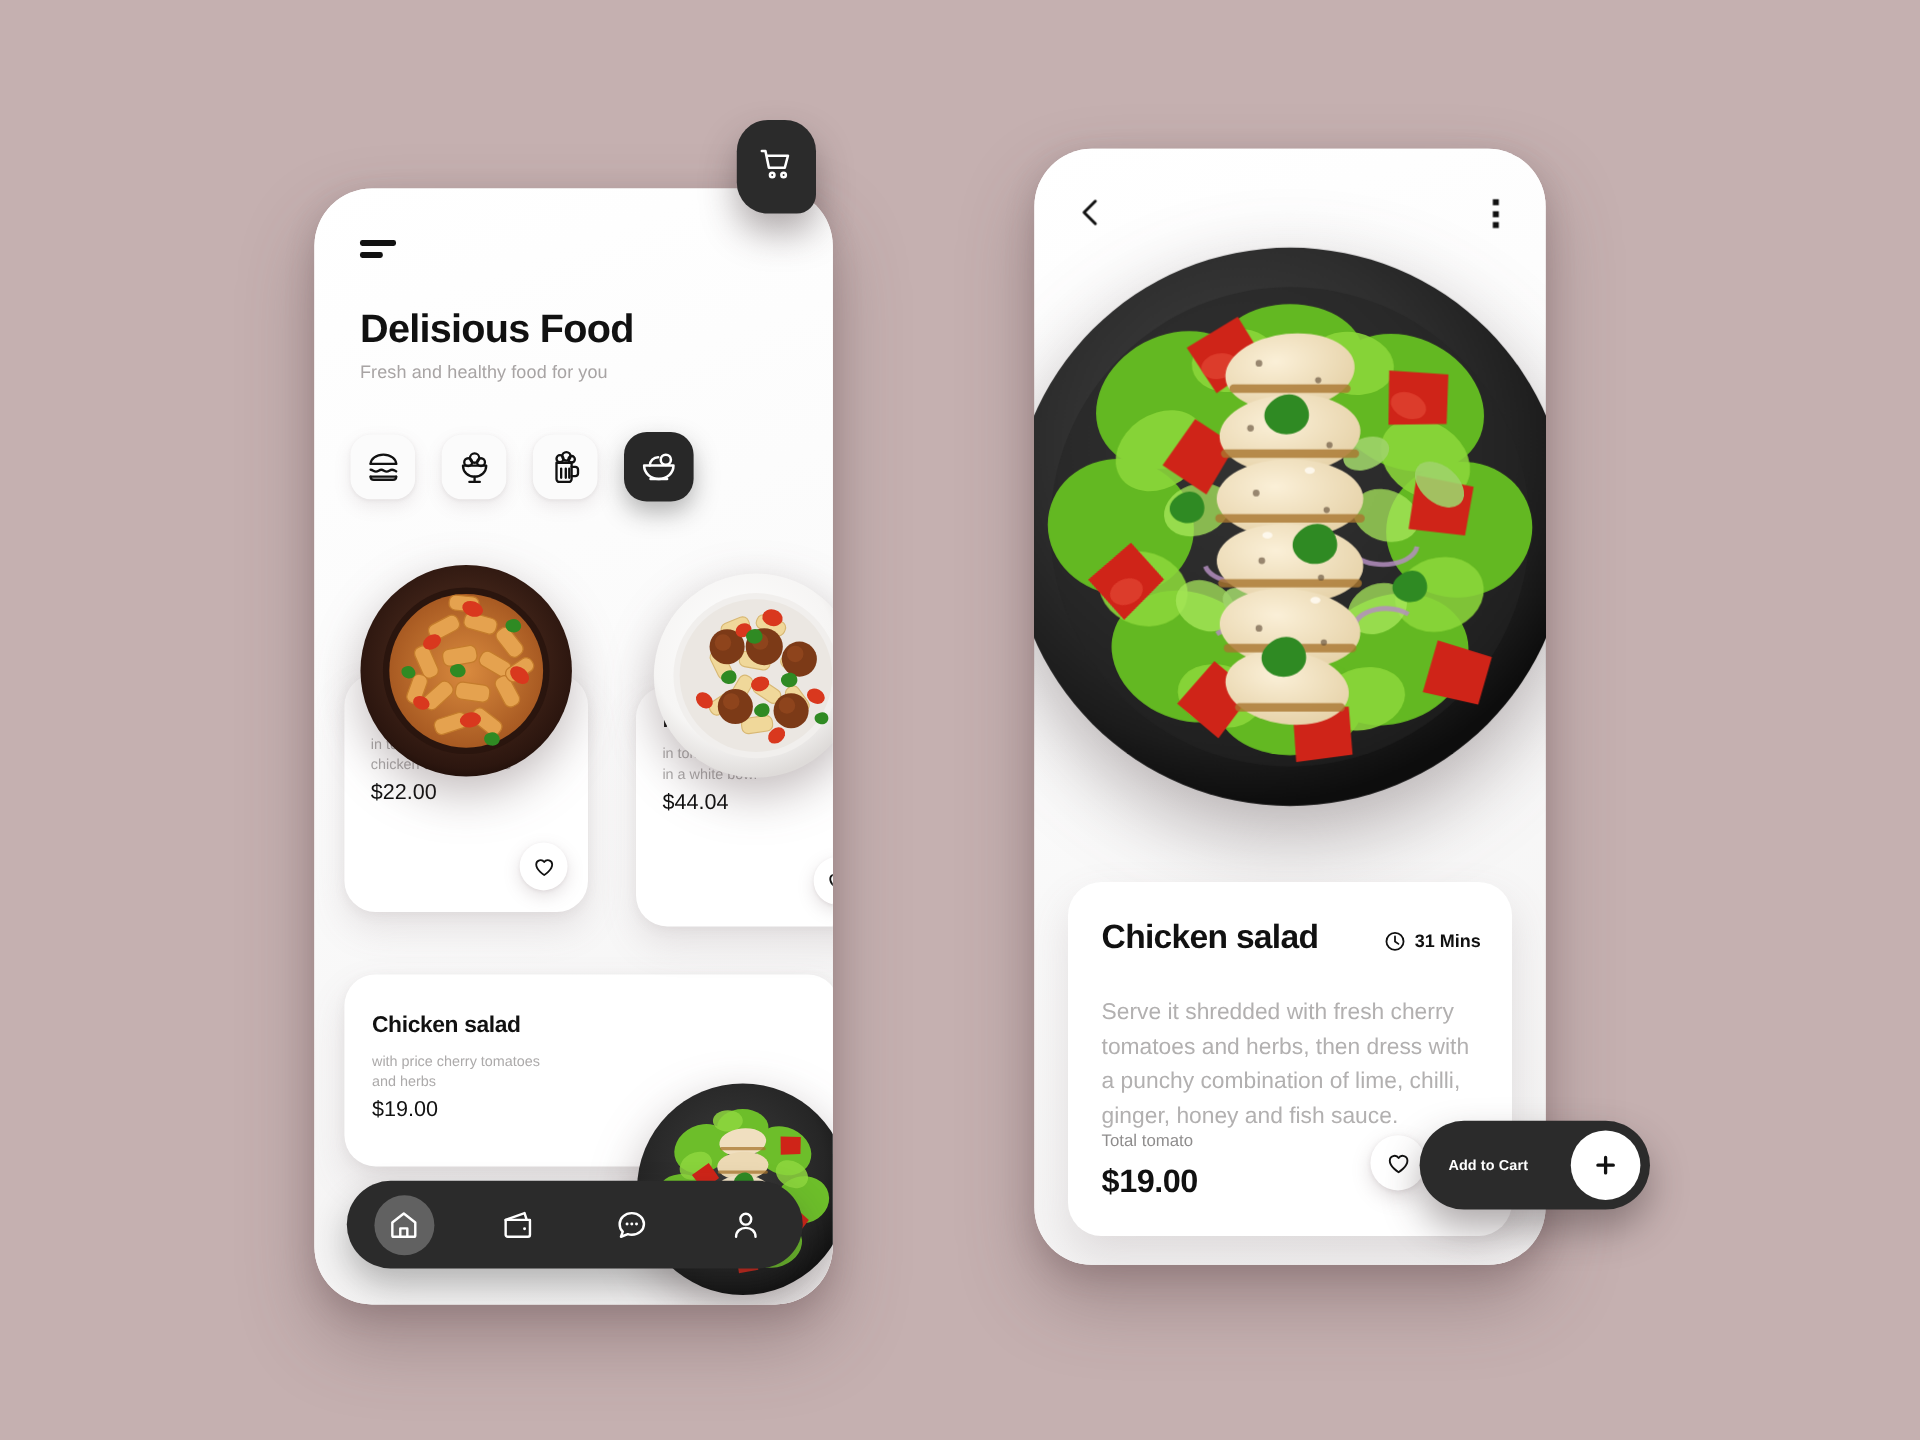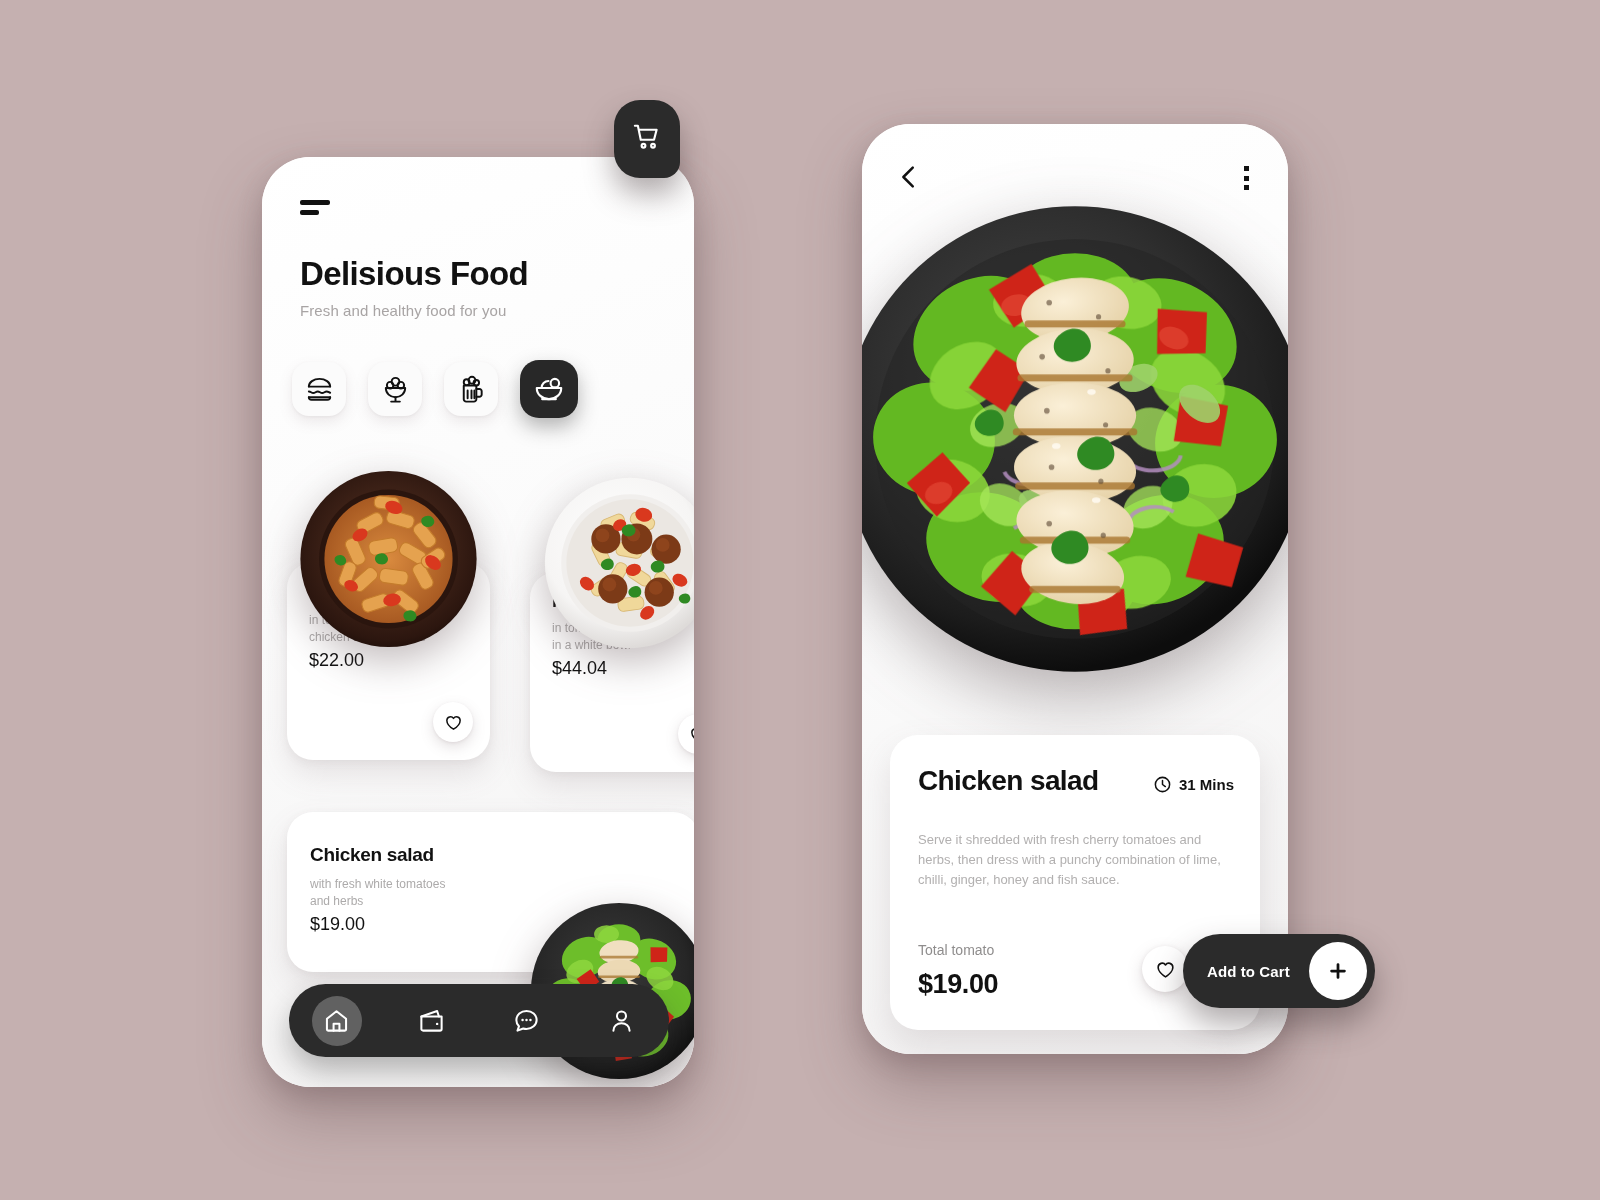--- a/index.html
+++ b/index.html
@@ -180,21 +180,21 @@
     white-space: nowrap;
   }
   .dtime {
     position: absolute; right: 26px; top: 40px;
     display: flex; align-items: center; gap: 7px;
   }
   .dtime svg { width: 19px; height: 19px; }
   .dtime span { font-size: 15px; font-weight: 700; color: #111; white-space: nowrap; }
   .ddesc {
     position: absolute; left: 28px; top: 95px; width: 318px;
-    font-size: 13px; line-height: 1.52; color: #b2b0b0;
+    font-size: 19px; line-height: 1.52; color: #b2b0b0;
   }
   .dtotal-label {
     position: absolute; left: 28px; bottom: 72px;
     font-size: 14px; color: #8f8d8d;
   }
   .dtotal-price {
     position: absolute; left: 28px; bottom: 30px;
     font-size: 27px; font-weight: 700; color: #111; letter-spacing: -.4px;
   }
   .detail-fav {
@@ -208,21 +208,21 @@
   
   #add-cart {
     position: absolute; left: 1183px; top: 934px;
     width: 192px; height: 74px;
     background: #2b2b2b; border-radius: 37px;
     display: flex; align-items: center; justify-content: flex-start;
     box-shadow: 0 16px 32px rgba(55,42,45,.4);
     z-index: 30; cursor: pointer;
   }
   #add-cart .lbl {
-    color: #fff; font-size: 15px; font-weight: 700; margin-left: 24px;
+    color: #fff; font-size: 12px; font-weight: 700; margin-left: 24px;
     white-space: nowrap; letter-spacing: .1px;
   }
   #add-cart .plus-circle {
     position: absolute; right: 8px; top: 8px;
     width: 58px; height: 58px; border-radius: 50%; background: #fff;
     display: flex; align-items: center; justify-content: center;
   }
   #add-cart .plus-circle svg { width: 22px; height: 22px; }
 </style>
 </head>
@@ -306,21 +306,21 @@
         <div class="pprice">$44.04</div>
         <div class="fav-btn">
           <svg viewBox="0 0 24 24" fill="none" stroke="#111" stroke-width="1.9" stroke-linecap="round" stroke-linejoin="round">
             <path d="M12 20.4S3.6 15.3 3.6 9.4a4.6 4.6 0 0 1 8.4-2.6 4.6 4.6 0 0 1 8.4 2.6c0 5.9-8.4 11-8.4 11z"></path>
           </svg>
         </div>
       </div>
 
       <div class="pcard" id="card-salad">
         <div class="pname">Chicken salad</div>
-        <div class="pdesc">with fresh white tomatoes
+        <div class="pdesc">with price cherry tomatoes
 and herbs</div>
         <div class="pprice">$19.00</div>
       </div>
 
       <svg class="food-disc" id="img-penne" viewBox="0 0 200 200">
         <defs>
           <radialGradient id="bowlWood" cx="50%" cy="45%" r="58%">
             <stop offset="0%" stop-color="#4a2a1e"></stop>
               <stop offset="62%" stop-color="#3b2016"></stop>
             <stop offset="88%" stop-color="#2c160f"></stop>

